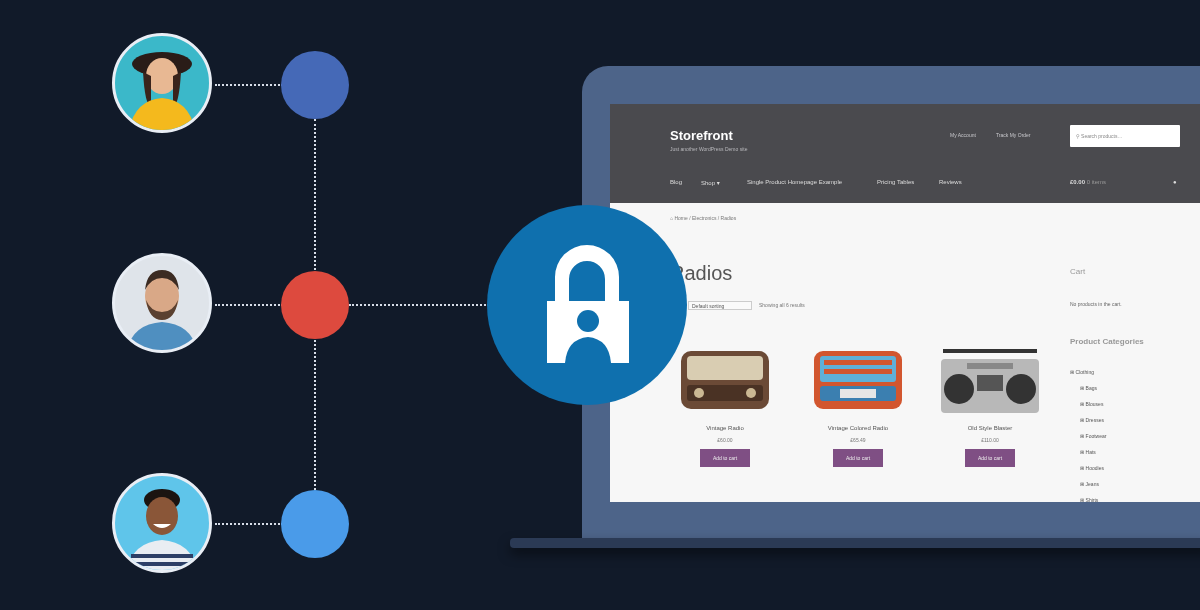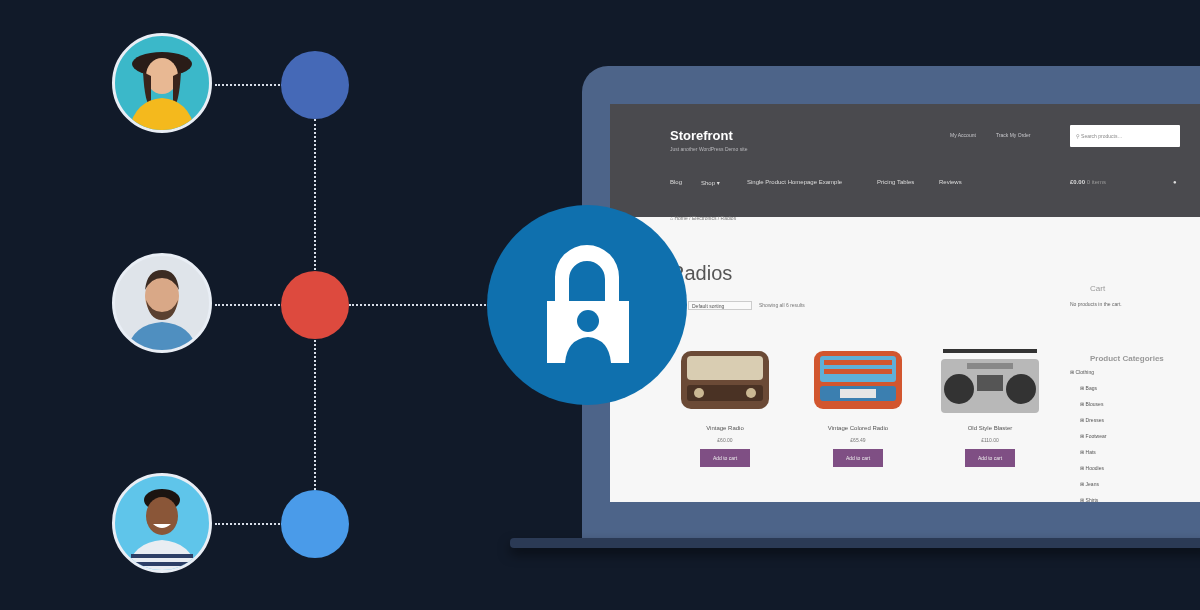--- a/index.html
+++ b/index.html
@@ -4,35 +4,35 @@
 <style>
   html,body{margin:0;padding:0;}
   body{width:1200px;height:610px;overflow:hidden;background:#111a29;font-family:"Liberation Sans",sans-serif;position:relative;}
   .dash-h{position:absolute;height:0;border-top:2px dotted #d7dde8;}
   .dash-v{position:absolute;width:0;border-left:2px dotted #d7dde8;}
   .avatar{position:absolute;width:100px;height:100px;border-radius:50%;border:3px solid #e9eef5;overflow:hidden;box-sizing:border-box;}
   .node{position:absolute;width:68px;height:68px;border-radius:50%;}
   .laptop{position:absolute;left:582px;top:66px;width:640px;height:480px;background:#4d6489;border-radius:26px 0 0 0;}
   .laptop-base{position:absolute;left:510px;top:538px;width:700px;height:10px;background:#2b3a55;border-radius:4px 0 0 4px;box-shadow:0 6px 12px rgba(0,0,0,.5);}
   .screen{position:absolute;left:610px;top:104px;width:590px;height:398px;background:#f7f7f7;overflow:hidden;}
-  .hdr{position:absolute;left:0;top:0;width:590px;height:113px;background:#4a4a4e;}
+  .hdr{position:absolute;left:0;top:0;width:590px;height:99px;background:#4a4a4e;}
   .brand{position:absolute;left:60px;top:24px;color:#fff;font-weight:bold;font-size:13px;}
   .tagline{position:absolute;left:60px;top:42px;color:#b8b8bc;font-size:5px;}
   .toplinks{position:absolute;top:28px;color:#c8c8cc;font-size:5px;}
   .search{position:absolute;left:460px;top:21px;width:110px;height:22px;background:#fff;border-radius:1px;font-size:5px;color:#888;box-sizing:border-box;padding:8px 6px 0 6px;}
   .nav{position:absolute;top:75px;color:#ddd;font-size:6px;}
   .crumb{position:absolute;left:60px;top:111px;font-size:5px;color:#777;}
   .title{position:absolute;left:60px;top:158px;font-size:20px;color:#555;}
   .sort{position:absolute;left:78px;top:197px;width:64px;height:9px;border:1px solid #ccc;background:#fafafa;font-size:5px;color:#555;box-sizing:border-box;padding:1px 3px;}
   .showing{position:absolute;left:149px;top:198px;font-size:5px;color:#777;}
   .prod{position:absolute;width:120px;text-align:center;}
   .pname{font-size:6px;color:#555;margin-top:6px;}
   .price{font-size:5px;color:#777;margin-top:6px;}
   .addbtn{display:inline-block;margin-top:6px;width:50px;height:18px;line-height:18px;background:#7f4f84;color:#eee;font-size:5px;}
-  .side-h{position:absolute;left:480px;font-size:8px;color:#999;margin-top:17px;}
+  .side-h{position:absolute;left:460px;font-size:8px;color:#999;}
   .side-t{position:absolute;left:460px;font-size:5px;color:#666;}
   .cat{position:absolute;font-size:5px;color:#555;}
   .lock-circle{position:absolute;left:487px;top:205px;width:200px;height:200px;border-radius:50%;background:#0f70ae;}
 </style>
 </head>
 <body>
 
 <div class="dash-h" style="left:215px;top:84px;width:68px;"></div>
 <div class="dash-h" style="left:215px;top:304px;width:68px;"></div>
 <div class="dash-h" style="left:215px;top:523px;width:68px;"></div>

